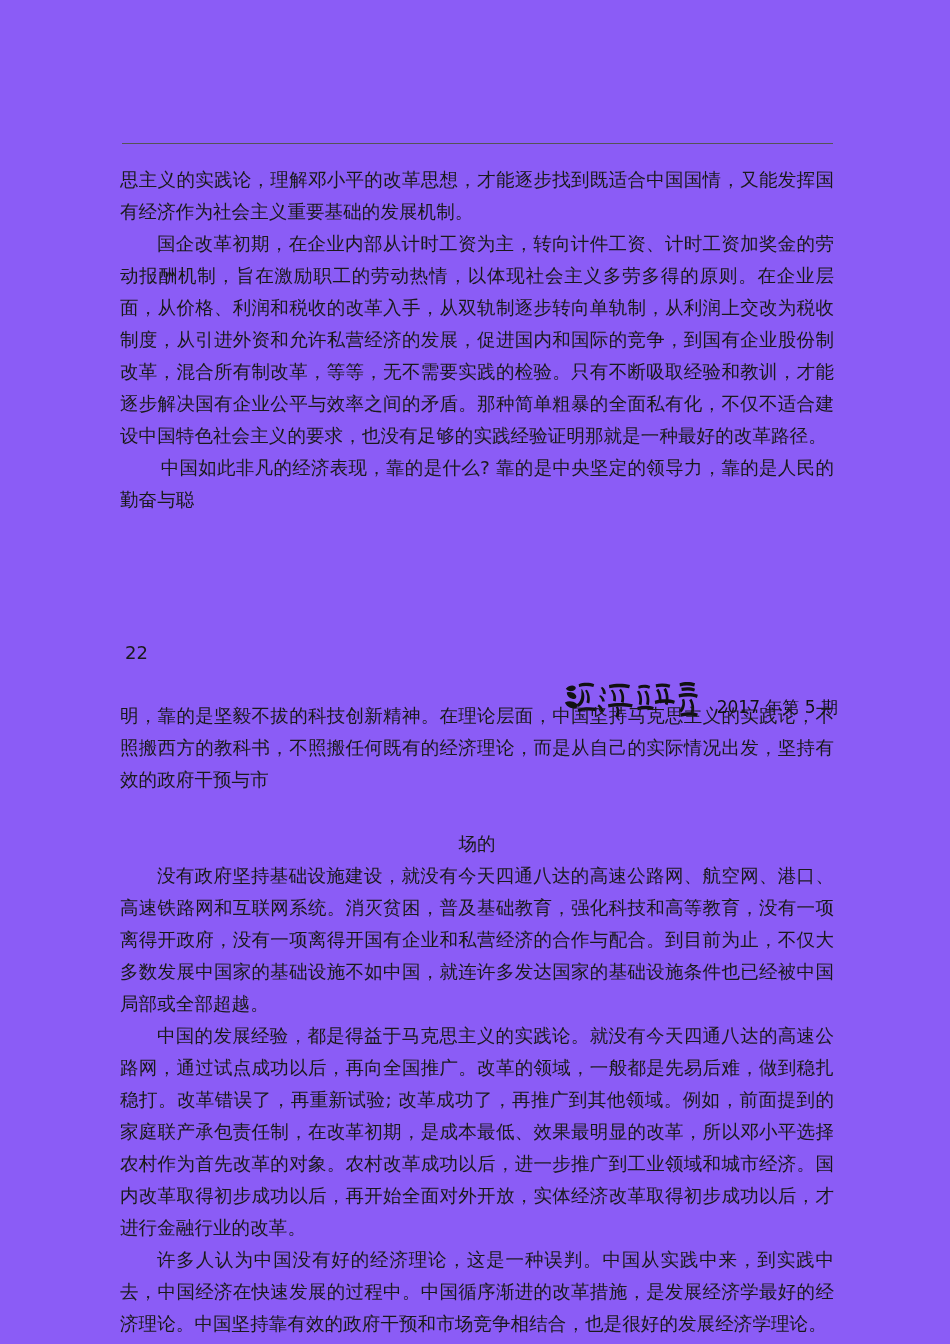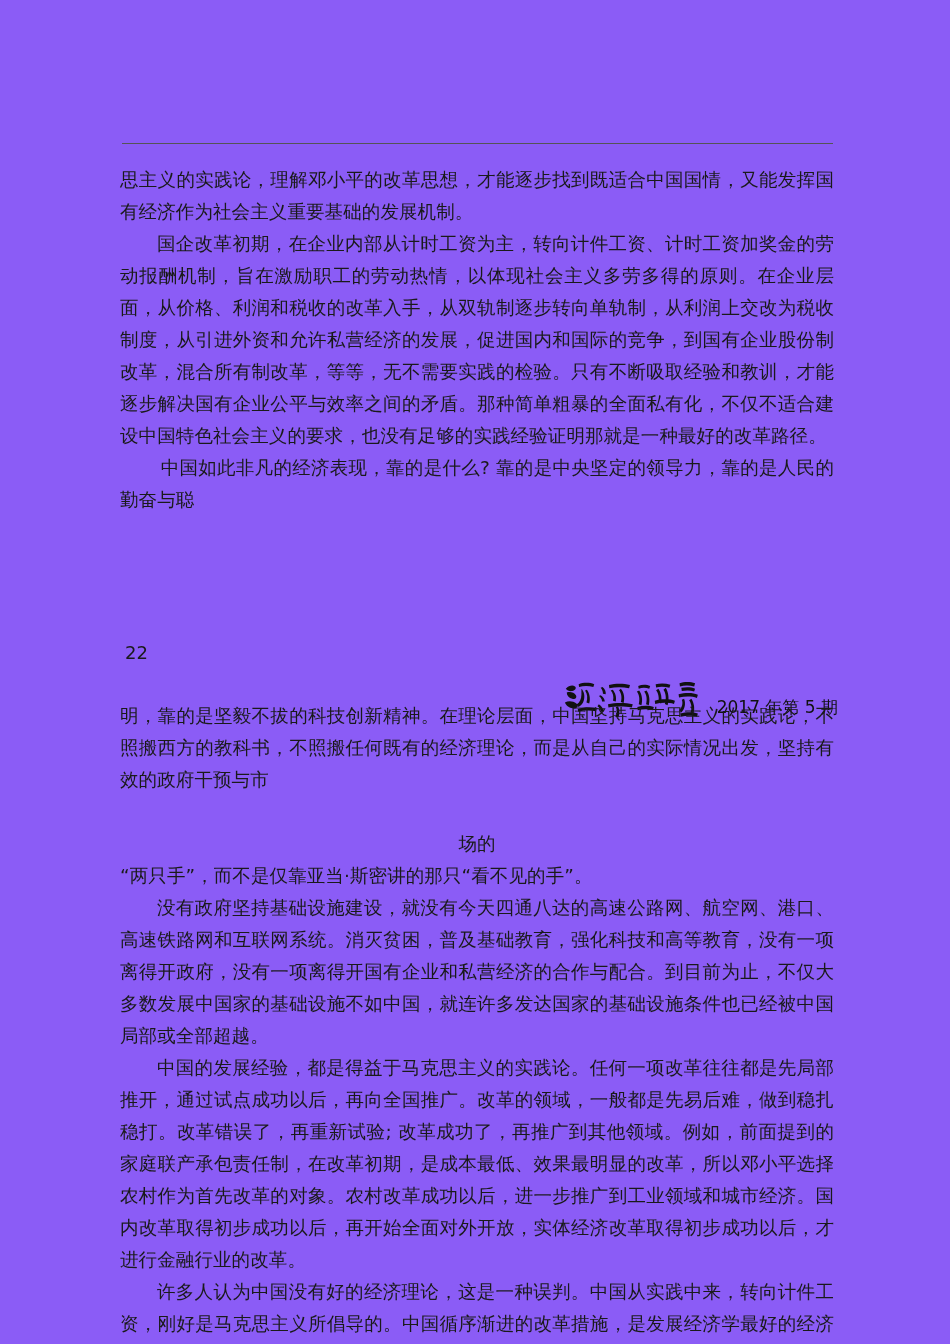--- a/index.html
+++ b/index.html
@@ -147,19 +147,18 @@
         <path d="M284 52 C290 62 292 74 288 84 L282 81 C286 73 284 62 279 55 Z"></path>
         <path d="M260 84 C272 80 288 80 298 84 L296 91 C286 88 272 88 261 91 Z"></path>
       </g>
     </svg>
     <span class="masthead-issue">2017 年第 5 期</span>
   </div>
 
   <div class="text-block" id="block-bottom">
     <p class="para flush">明，靠的是坚毅不拔的科技创新精神。在理论层面，中国坚持马克思主义的实践论，不照搬西方的教科书，不照搬任何既有的经济理论，而是从自己的实际情况出发，坚持有效的政府干预与市</p>
     <p class="para centered">场的</p>
-    <p class="para flush">“两只手”，而不是仅靠亚当·斯密讲的那只“看不见的手”。</p>
     <p class="para indent">没有政府坚持基础设施建设，就没有今天四通八达的高速公路网、航空网、港口、高速铁路网和互联网系统。消灭贫困，普及基础教育，强化科技和高等教育，没有一项离得开政府，没有一项离得开国有企业和私营经济的合作与配合。到目前为止，不仅大多数发展中国家的基础设施不如中国，就连许多发达国家的基础设施条件也已经被中国局部或全部超越。</p>
-    <p class="para indent">中国的发展经验，都是得益于马克思主义的实践论。任何一项改革往往都是先局部推开，通过试点成功以后，再向全国推广。改革的领域，一般都是先易后难，做到稳扎稳打。改革错误了，再重新试验; 改革成功了，再推广到其他领域。例如，前面提到的家庭联产承包责任制，在改革初期，是成本最低、效果最明显的改革，所以邓小平选择农村作为首先改革的对象。农村改革成功以后，进一步推广到工业领域和城市经济。国内改革取得初步成功以后，再开始全面对外开放，实体经济改革取得初步成功以后，才进行金融行业的改革。</p>
-    <p class="para indent">许多人认为中国没有好的经济理论，这是一种误判。中国从实践中来，转向计件工资，刚好是马克思主义所倡导的。中国循序渐进的改革措施，是发展经济学最好的经济理论。中国坚持靠有效的政府干预和市场竞争相结合，也是很好的发展经济学理论。</p>
+    <p class="para indent">中国的发展经验，都是得益于马克思主义的实践论。就没有今天四通八达的高速公路网，通过试点成功以后，再向全国推广。改革的领域，一般都是先易后难，做到稳扎稳打。改革错误了，再重新试验; 改革成功了，再推广到其他领域。例如，前面提到的家庭联产承包责任制，在改革初期，是成本最低、效果最明显的改革，所以邓小平选择农村作为首先改革的对象。农村改革成功以后，进一步推广到工业领域和城市经济。国内改革取得初步成功以后，再开始全面对外开放，实体经济改革取得初步成功以后，才进行金融行业的改革。</p>
+    <p class="para indent">许多人认为中国没有好的经济理论，这是一种误判。中国从实践中来，到实践中去，中国经济在快速发展的过程中。中国循序渐进的改革措施，是发展经济学最好的经济理论。中国坚持靠有效的政府干预和市场竞争相结合，也是很好的发展经济学理论。</p>
   </div>
 
 </div>
 
 </body></html>

